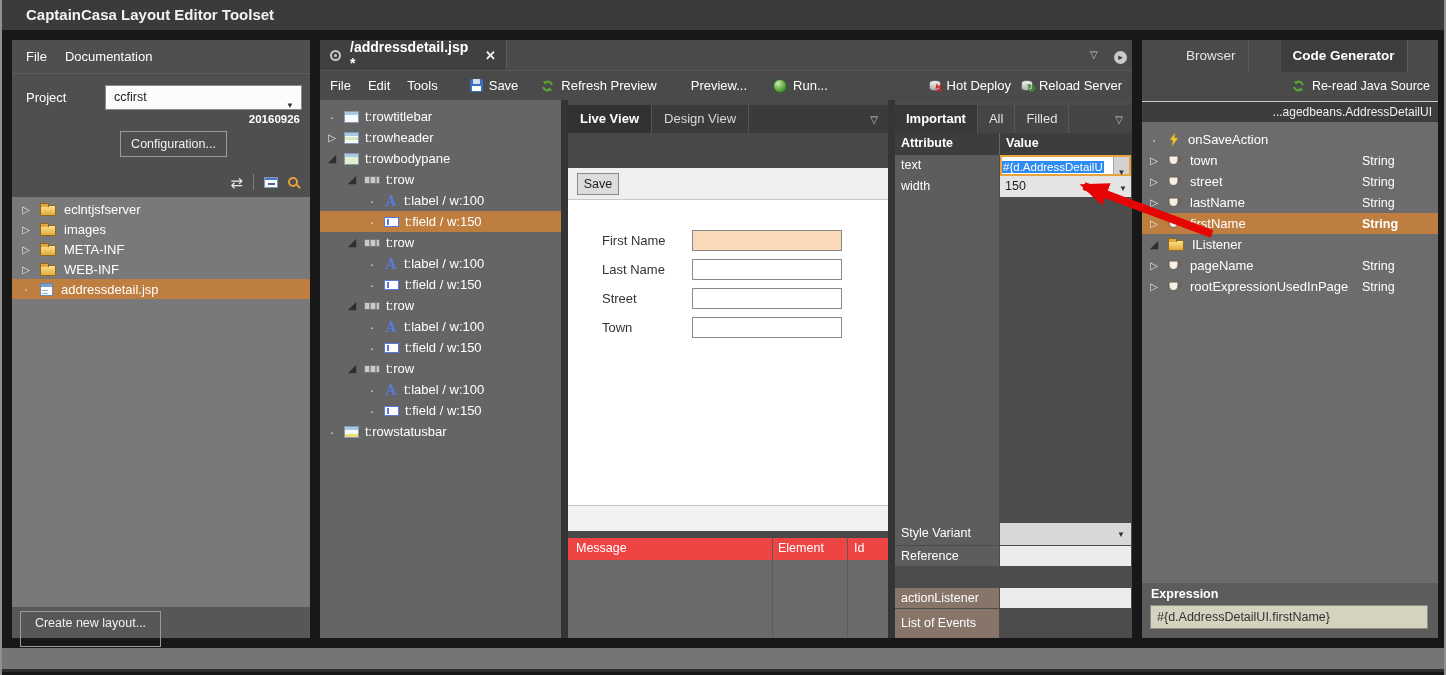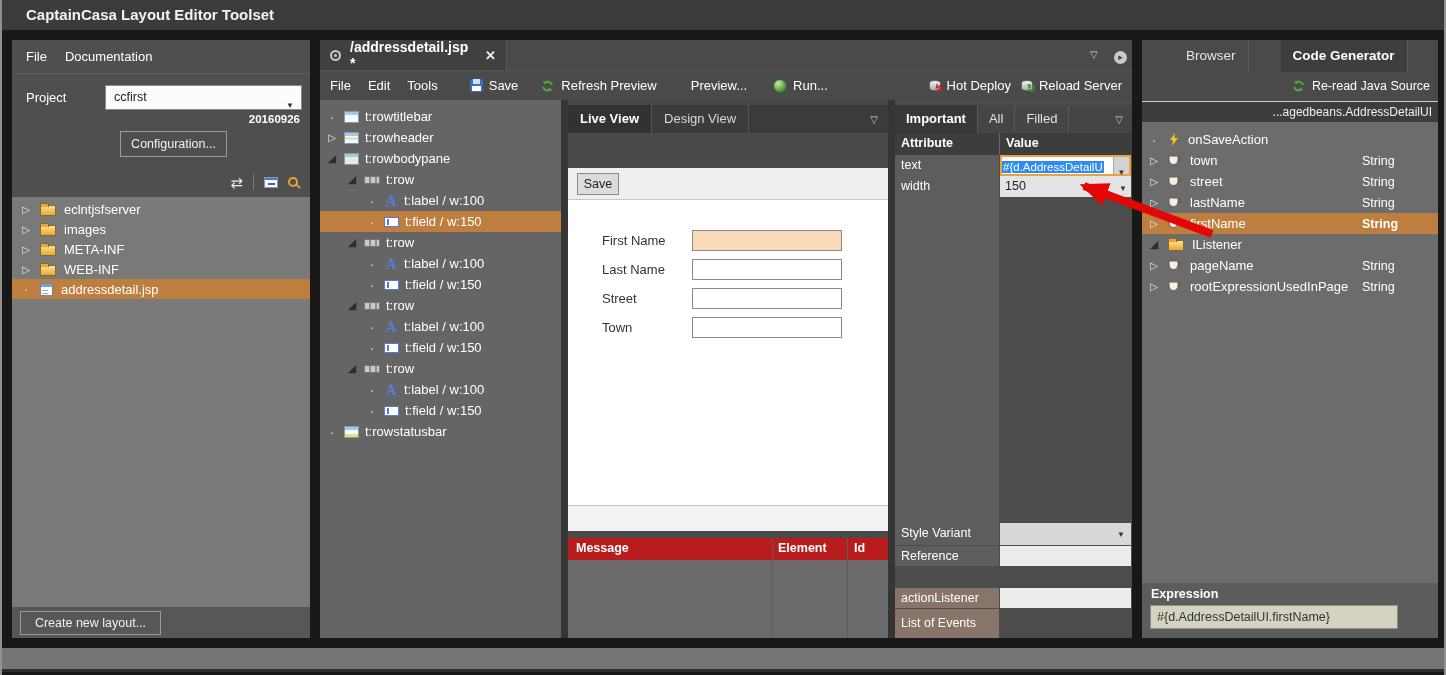--- a/index.html
+++ b/index.html
@@ -104,21 +104,21 @@
   .lv-title { left:0; top:33px; width:100%; height:35px; background:#2e80bf; font-weight:bold;
               font-size:14.5px; line-height:35px; padding-left:18px; }
   .lv-savebar { left:0; top:68px; width:100%; height:32px; background:#efefef; border-bottom:1px solid #c8c8c8; }
   .lv-savebtn { left:9px; top:5px; width:42px; height:22px; background:#dcdcdc; border:1px solid #8a8a8a;
                 color:#222; font-size:12.5px; text-align:center; line-height:20px; }
   .lv-form { left:0; top:100px; width:100%; height:305px; background:#ffffff; }
   .f-label { position:absolute; left:34px; color:#333; font-size:13px; }
   .f-input { position:absolute; left:124px; width:150px; height:21px; background:#fff; border:1px solid #8a8a8a; }
   .f-input.hl { background:#f9d9b7; }
   .lv-foot { left:0; top:405px; width:100%; height:26px; background:#f2f2f2; border-top:1px solid #c4c4c4; }
-  .msg-head { left:0; top:438px; width:100%; height:22px; background:#b91c1c; font-weight:bold; font-size:12.5px; }
+  .msg-head { left:0; top:438px; width:100%; height:22px; background:#ef4444; font-weight:normal; font-size:12.5px; }
   .msg-head span { position:absolute; top:3px; }
   .msg-body { left:0; top:460px; width:100%; height:78px; background:#6a6a6a; }
   .msg-vline { position:absolute; top:438px; width:1px; height:100px; background:#5c5c5c; }
 
   .mp-attrs { left:575px; top:0; width:237px; height:538px; background:#4c4c4c; }
   .at-tabs { left:0; top:5px; width:100%; height:28px; background:#454545; display:flex; align-items:center; font-size:13px; }
   .at-tab { padding:0 11px; line-height:28px; border-right:1px solid #585858; color:#e2e2e2; }
   .at-tab.on { font-weight:bold; color:#fff; background:#383838; }
   .at-tabs .chev { margin-left:auto; padding-right:9px; color:#c9c9c9; font-size:10px; }
   .at-head { left:0; top:33px; width:100%; height:22px; background:#3d3d3d; font-weight:bold; font-size:12.5px; }
@@ -143,21 +143,21 @@
   .rp-toolbar { left:0; top:32px; width:100%; height:28px; display:flex; justify-content:flex-end;
                 align-items:center; gap:6px; padding-right:8px; font-size:12.5px; }
   .rp-beanbar { left:0; top:61px; width:100%; height:21px; background:#3d3d3d; border-top:1px solid #c9c9c9;
                 font-size:12px; text-align:right; padding:3px 6px 0 0; color:#f0f0f0; }
   .rp-tree { left:0; top:82px; width:100%; height:461px; background:#6c6c6c; }
   .rp-row { position:absolute; left:0; right:0; height:21px; display:flex; align-items:center; gap:8px;
             padding-left:6px; font-size:13px; }
   .rtype { position:absolute; left:220px; font-size:12.5px; }
   .rp-foot { left:0; top:543px; width:100%; height:55px; background:#5c5c5c; }
   .rp-exprlabel { position:absolute; left:9px; top:4px; font-weight:bold; font-size:12.5px; }
-  .rp-exprfield { position:absolute; left:8px; top:22px; width:248px; height:24px; background:#d3d3c0;
+  .rp-exprfield { position:absolute; left:8px; top:22px; width:278px; height:24px; background:#d3d3c0;
                   border:1px solid #8f8f84; color:#333; font-size:12.5px; line-height:22px; padding-left:6px; }
 
   .selval { background:#2e8cf0; color:#fff; font-size:11.5px; line-height:17px; padding:0 1px; white-space:nowrap; }
   .arrow-svg { position:absolute; left:0; top:0; pointer-events:none; z-index:50; }
 </style>
 </head>
 <body>
 
 <div class="page">
 
@@ -205,21 +205,21 @@
         <span>WEB-INF</span>
       </div>
       <div class="lp-row sel" style="top:82px;">
         <span class="mk dot">·</span>
         <span class="ic ic-jsp"></span>
         <span>addressdetail.jsp</span>
       </div>
     </div>
 
     <div class="abs lp-bottom">
-      <div class="abs btn-ghost" style="left:8px;top:4px;width:141px;height:24px;line-height:22px;">Create new layout...</div>
+      <div class="abs btn-ghost" style="left:8px;top:4px;width:141px;height:36px;line-height:22px;">Create new layout...</div>
     </div>
   </div>
 
   <div class="abs panel-mid">
     <div class="abs mp-tabbar">
       <div class="abs mp-tab">
         <span class="ic ic-radio"></span>
         <span class="t">/addressdetail.jsp *</span>
         <span class="x">✕</span>
       </div>

